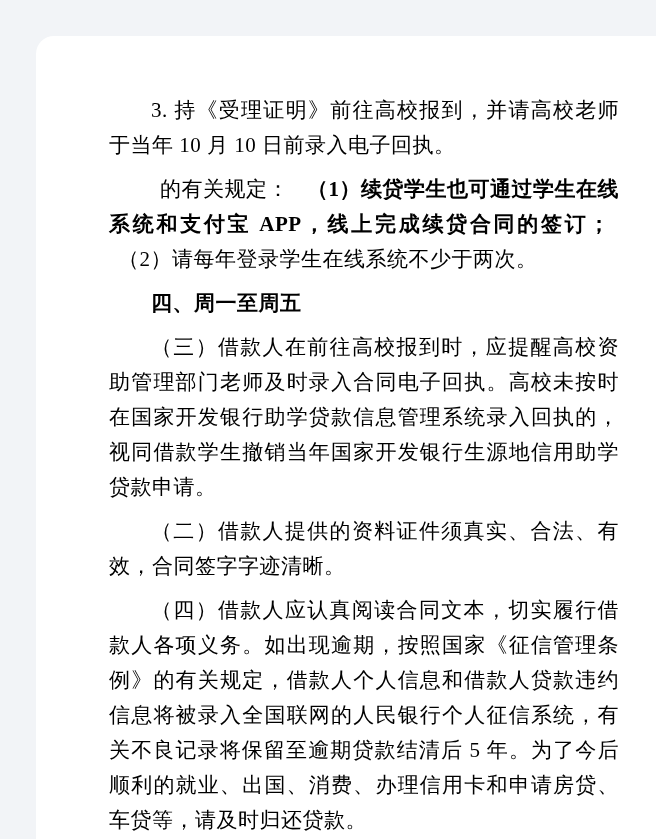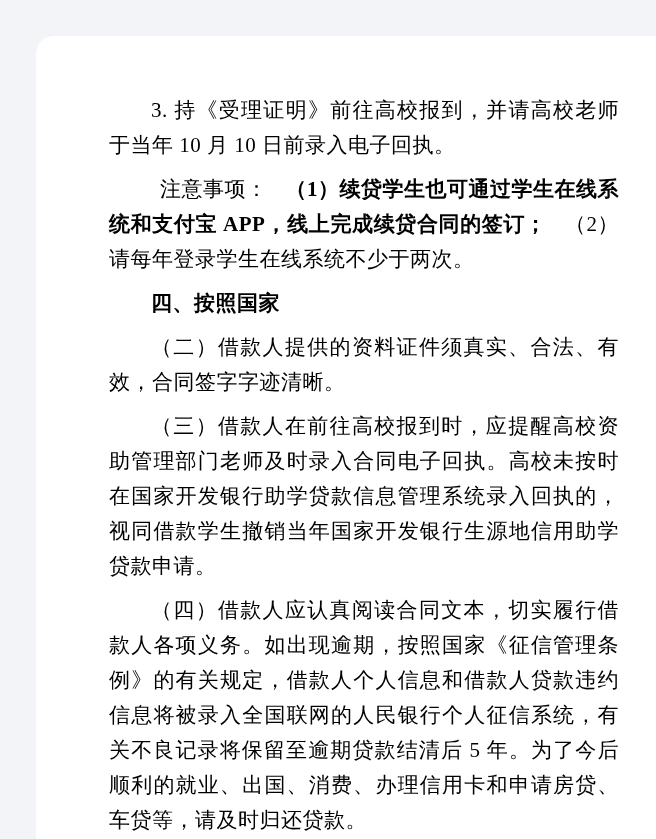--- a/index.html
+++ b/index.html
@@ -60,28 +60,28 @@
   }
 </style>
 </head>
 <body>
 
 <div class="viewer">
   <div class="page">
 
     <p class="para">3. 持《受理证明》前往高校报到，并请高校老师于当年 10 月 10 日前录入电子回执。</p>
 
-    <p class="para"><span>注意事项：</span><span class="bold">（1）续贷学生也可通过学生在线系统和支付宝 APP，线上完成续贷合同的签订；</span><span>（2）请每年登录学生在线系统不少于两次。</span></p>
+    <p class="para"><span>的有关规定：</span><span class="bold">（1）续贷学生也可通过学生在线系统和支付宝 APP，线上完成续贷合同的签订；</span><span>（2）请每年登录学生在线系统不少于两次。</span></p>
 
-    <p class="para heading">四、按照国家</p>
+    <p class="para heading">四、周一至周五</p>
 
 
+    <p class="para">（三）借款人在前往高校报到时，应提醒高校资助管理部门老师及时录入合同电子回执。高校未按时在国家开发银行助学贷款信息管理系统录入回执的，视同借款学生撤销当年国家开发银行生源地信用助学贷款申请。</p>
+
     <p class="para">（二）借款人提供的资料证件须真实、合法、有效，合同签字字迹清晰。</p>
-
-    <p class="para">（三）借款人在前往高校报到时，应提醒高校资助管理部门老师及时录入合同电子回执。高校未按时在国家开发银行助学贷款信息管理系统录入回执的，视同借款学生撤销当年国家开发银行生源地信用助学贷款申请。</p>
 
     <p class="para">（四）借款人应认真阅读合同文本，切实履行借款人各项义务。如出现逾期，按照国家《征信管理条例》的有关规定，借款人个人信息和借款人贷款违约信息将被录入全国联网的人民银行个人征信系统，有关不良记录将保留至逾期贷款结清后 5 年。为了今后顺利的就业、出国、消费、办理信用卡和申请房贷、车贷等，请及时归还贷款。</p>
 
     <div class="page-number">6</div>
   </div>
 
   <div class="gutter-right"></div>
   <div class="gutter-bottom"></div>
 </div>
 

